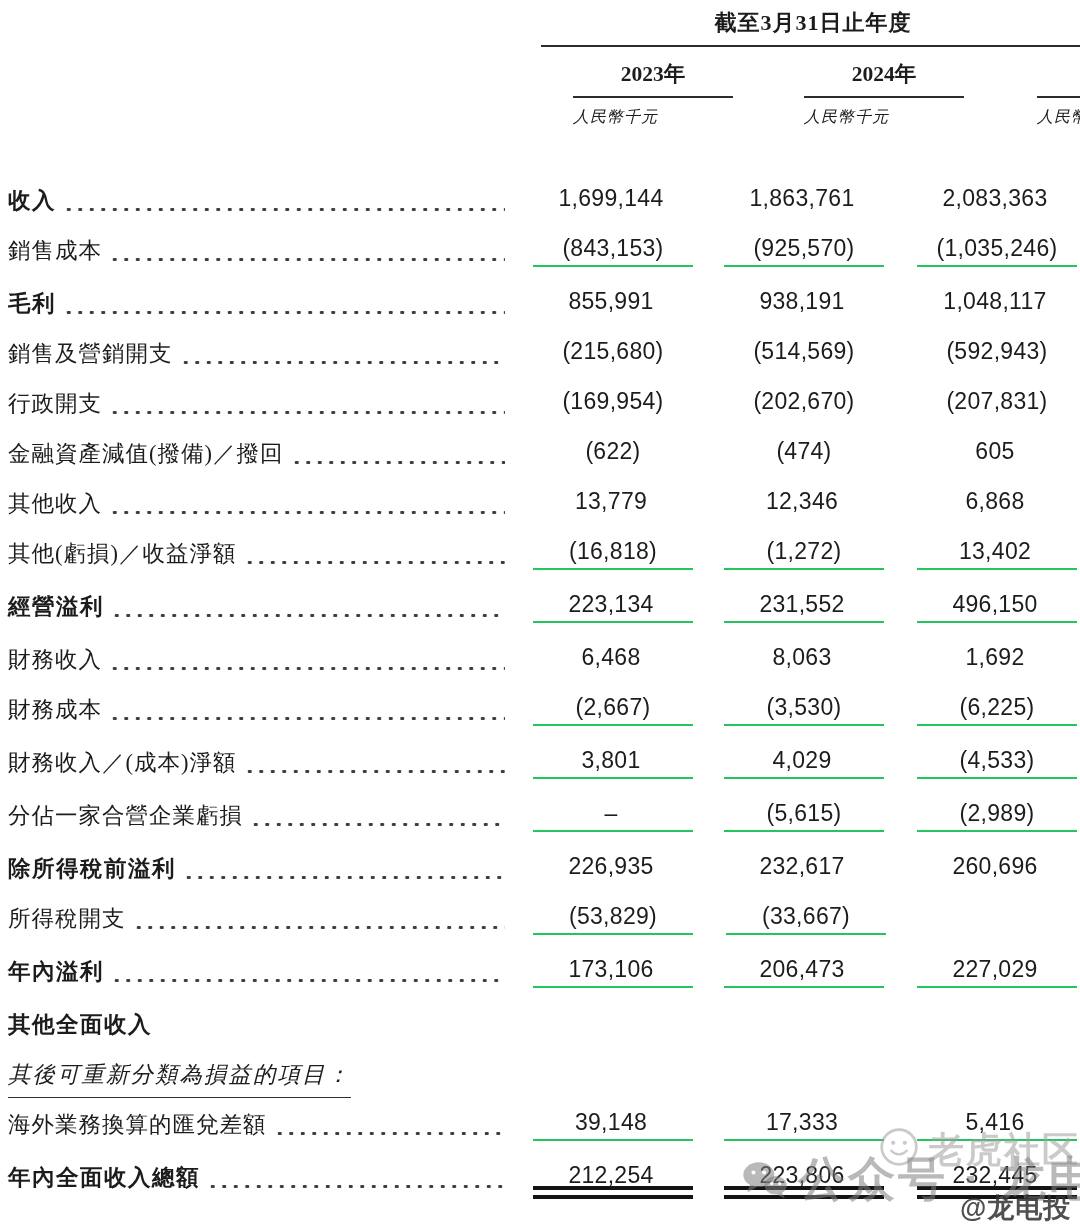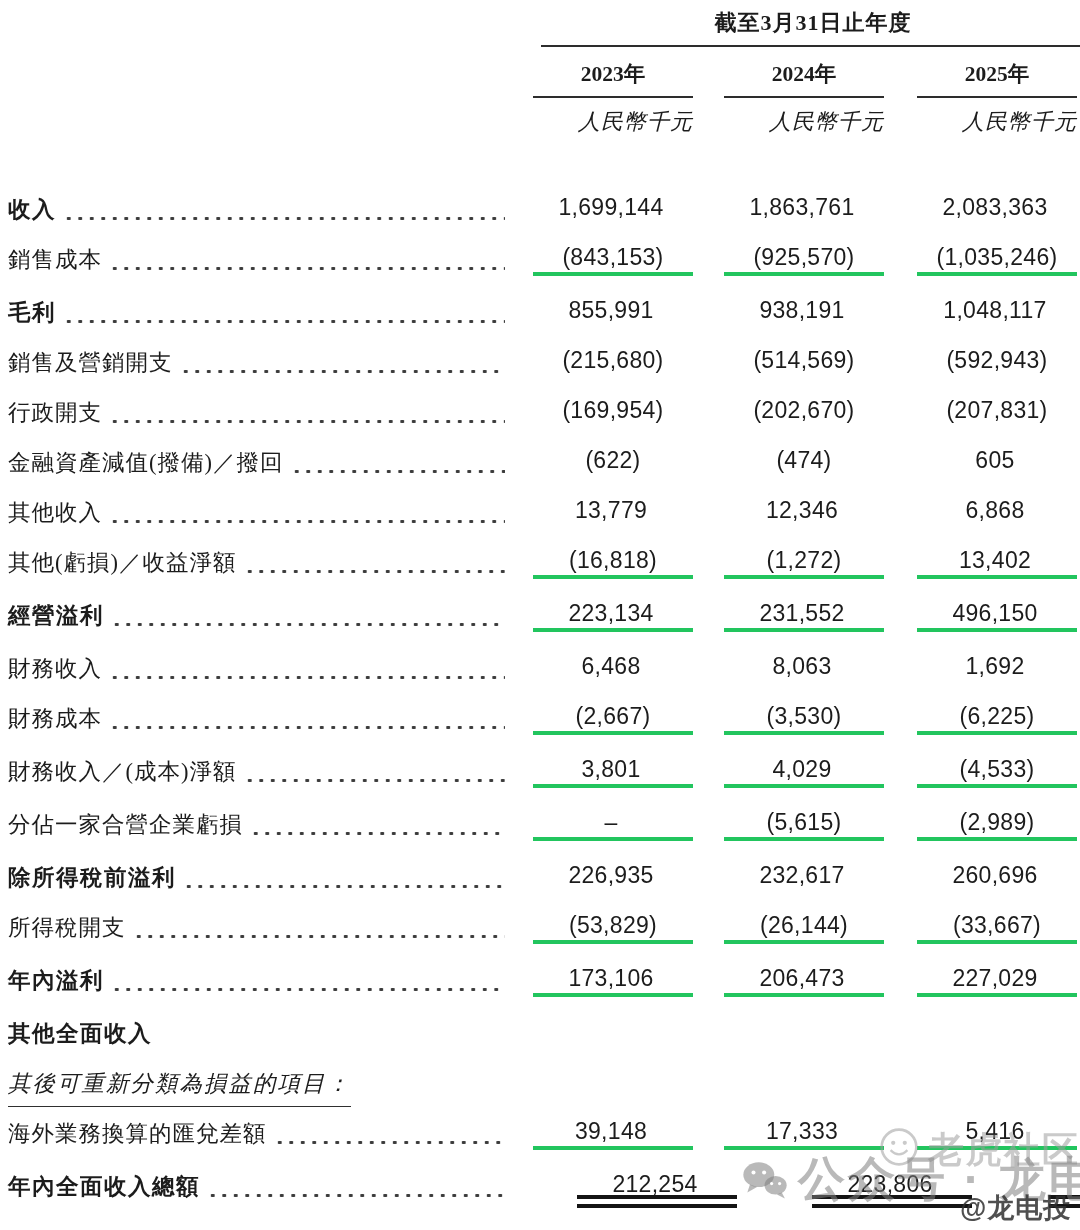--- a/index.html
+++ b/index.html
@@ -18,35 +18,35 @@
   .ptitle {
     margin-left:533px; width:544px;
     text-align:center;
     font-weight:700; font-size:22px;
     letter-spacing:1px;
     padding-top:2px;
   }
   .prule { margin-left:533px; width:544px; border-bottom:2.5px solid #2d2d2d; margin-top:7px; }
 
   .row { display:flex; height:50px; }
-  .row.head { height:auto; }
+  .row.head { height:auto;gap:40px; }
   .lblspace { width:525px; flex:none; }
   .col { width:160px; flex:none; box-sizing:border-box; }
   .c1 { margin-left:0; }
   .c2 { margin-left:31px; }
   .c3 { margin-left:33px; }
 
   .years { margin-top:12px; }
   .years .col {
     text-align:center; font-weight:700; font-size:21.5px;
     border-bottom:2px solid #2d2d2d; padding-bottom:8px;
   }
   .units { margin-top:9px; }
   .units .col {
-    text-align:right; font-style:italic; font-size:22px;
+    text-align:left; font-style:italic; font-size:16px;
     letter-spacing:1px;
   }
   .spacer { height:46px; }
 
   
   .lbl {
     width:525px; flex:none;
     display:flex;
     font-size:22.5px;
     padding-top:11px;
@@ -67,22 +67,22 @@
     box-sizing:border-box;
     text-align:center;
     font-size:23px;
     padding-top:11px;
     padding-right:4px;
     letter-spacing:0.3px;
     font-family:Liberation Sans, sans-serif;
   }
   .num.neg { padding-right:0; }
   .row.rule { height:53px; }
-  .row.rule .num { height:43px; border-bottom:4px solid #22c55e; }
-  .row.dbl { height:64px;gap:44px; }
+  .row.rule .num { height:43px; border-bottom:2px solid #22c55e; }
+  .row.dbl { height:64px; }
   .row.dbl .num { height:48px; border-bottom:13px double #141414; }
   .row.b .lbl { font-family:"Liberation Sans","DejaVu Sans",sans-serif; font-weight:700; letter-spacing:1.5px;text-align:center; }
   .row.note .lbl .t {
     font-style:italic;
     border-bottom:1.5px solid #2f2f2f;
     padding-bottom:21px;
     letter-spacing:2px;
   }
 
   
@@ -273,21 +273,20 @@
     <div class="num c2">232,617</div>
     <div class="num c3">260,696</div>
   </div>
 
   <div class="row rule">
     <div class="lbl">
         <span class="t">所得稅開支</span>
         <span class="leader"></span>
       </div>
     <div class="num c1 neg">(53,829)</div>
-    <div class="num c2 neg">(26,144)</div>
     <div class="num c3 neg">(33,667)</div>
   </div>
 
   <div class="row b rule">
     <div class="lbl">
         <span class="t">年內溢利</span>
         <span class="leader"></span>
       </div>
     <div class="num c1">173,106</div>
     <div class="num c2">206,473</div>

